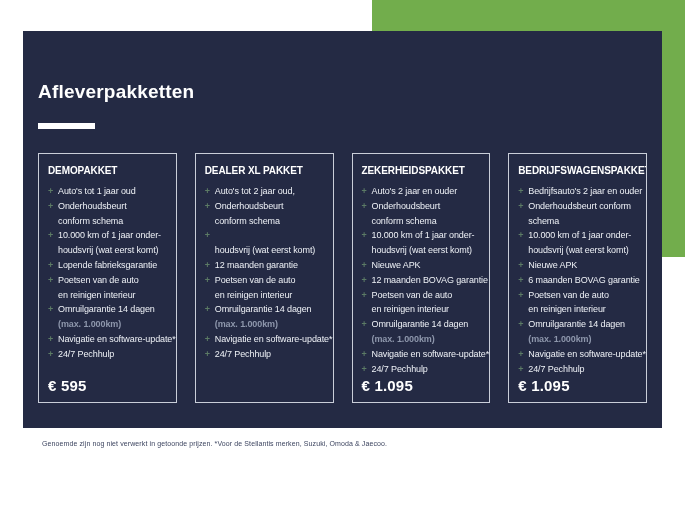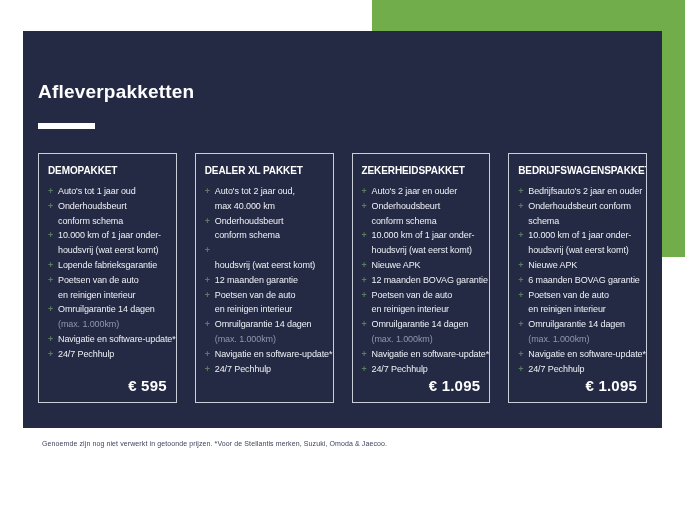--- a/index.html
+++ b/index.html
@@ -59,24 +59,23 @@
     display:flex;align-items:baseline;
     font-size:9px;line-height:14.8px;
     color:var(--text);
     letter-spacing:-0.1px;white-space:nowrap;
   }
   .row .bullet{
     flex:0 0 10px;width:10px;
     color:var(--bullet);font-weight:700;
   }
   .row .text{flex:0 0 auto;text-align:right;}
-  .row .text.muted{color:var(--muted-text);}
+  .row .text.muted{color:var(--muted-text);font-weight:bold;}
   .price{
     margin-top:auto;
-    text-align:right;
     font-size:15px;font-weight:700;color:#ffffff;
     letter-spacing:0.2px;
   }
   .footnote{
     position:absolute;left:42px;top:440px;
     font-size:7px;color:var(--footnote);letter-spacing:0.1px;
   }
 </style>
 </head>
 <body>
@@ -142,24 +141,20 @@
     <div class="price">€ 595</div>
   </div>
       <div class="card">
     <div class="card-title">DEALER XL PAKKET</div>
     <div class="feature-list">
           <div class="row">
             <span class="bullet">+</span>
             <span class="text">Auto's tot 2 jaar oud,</span>
           </div>
           <div class="row">
-            <span class="bullet"></span>
-            <span class="text">max 40.000 km</span>
-          </div>
-          <div class="row">
             <span class="bullet">+</span>
             <span class="text">Onderhoudsbeurt</span>
           </div>
           <div class="row">
             <span class="bullet"></span>
             <span class="text">conform schema</span>
           </div>
           <div class="row">
             <span class="bullet">+</span>
           </div>

